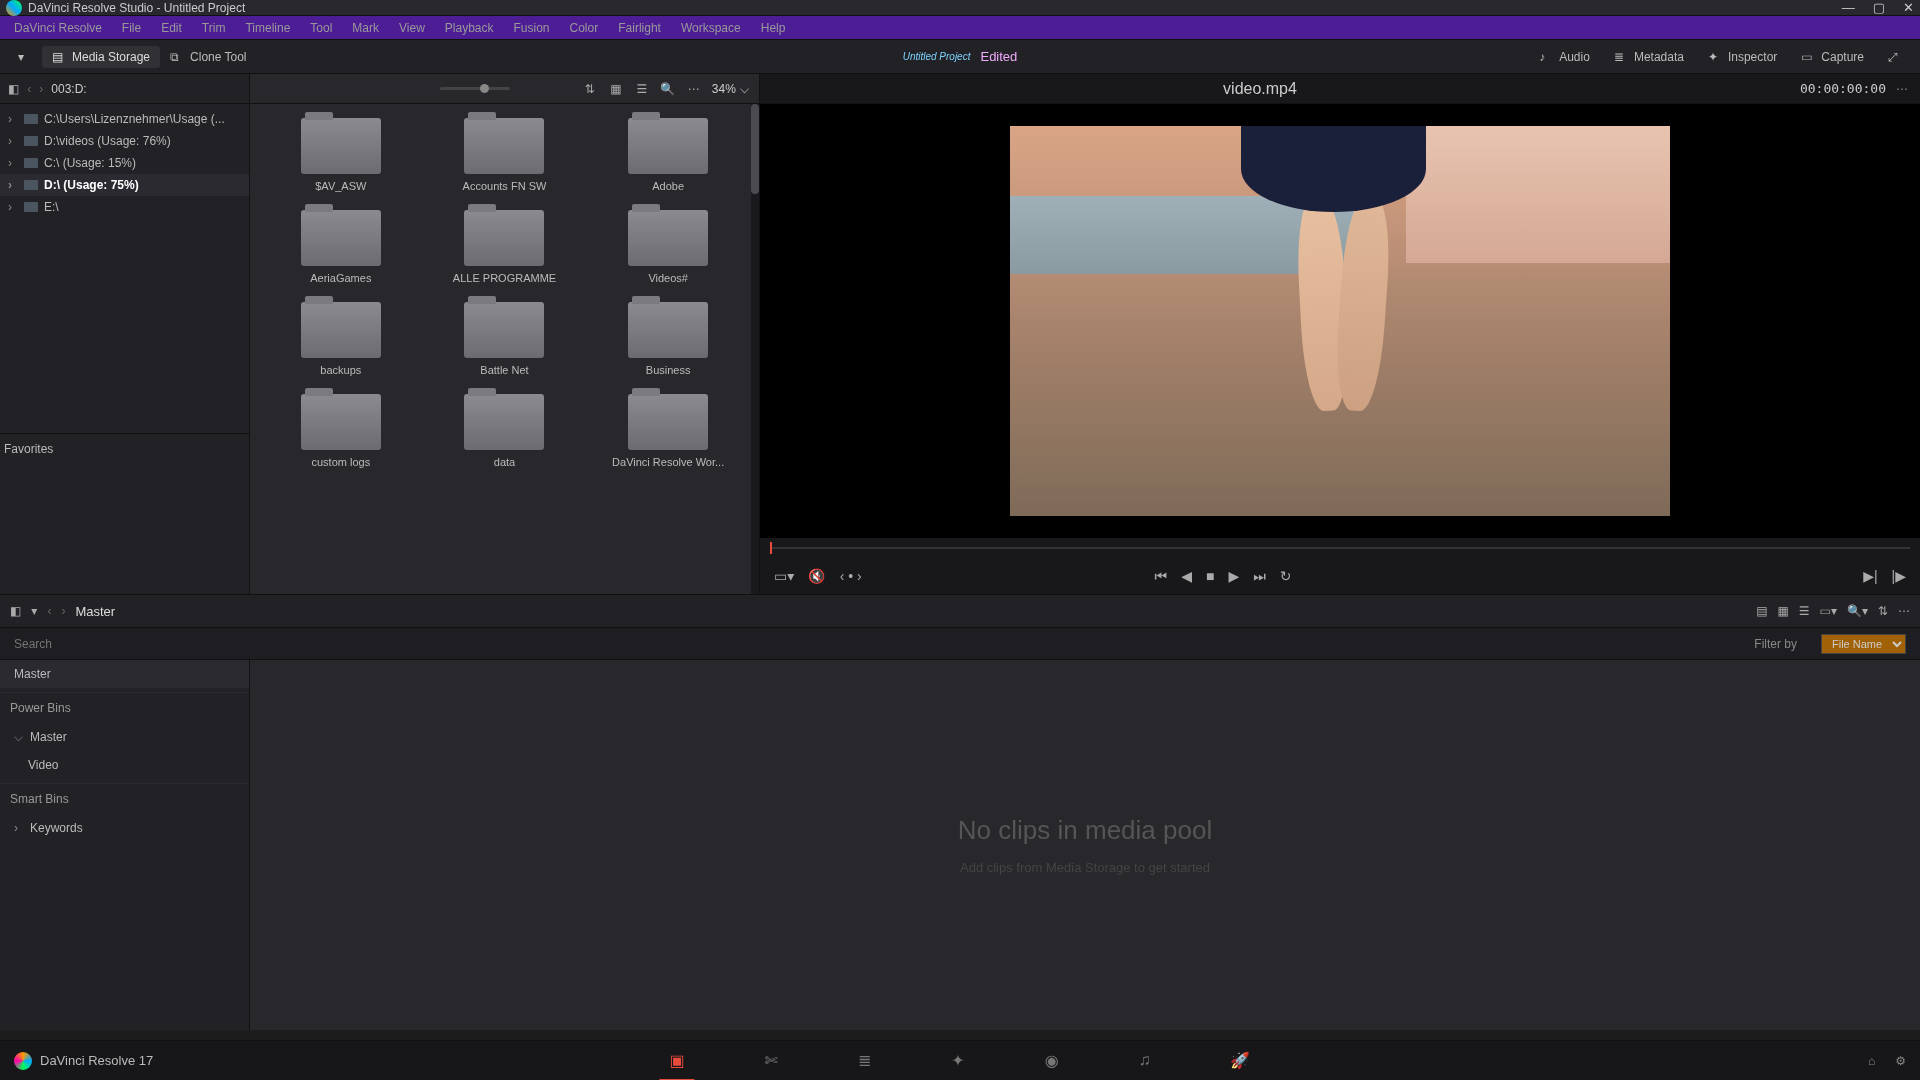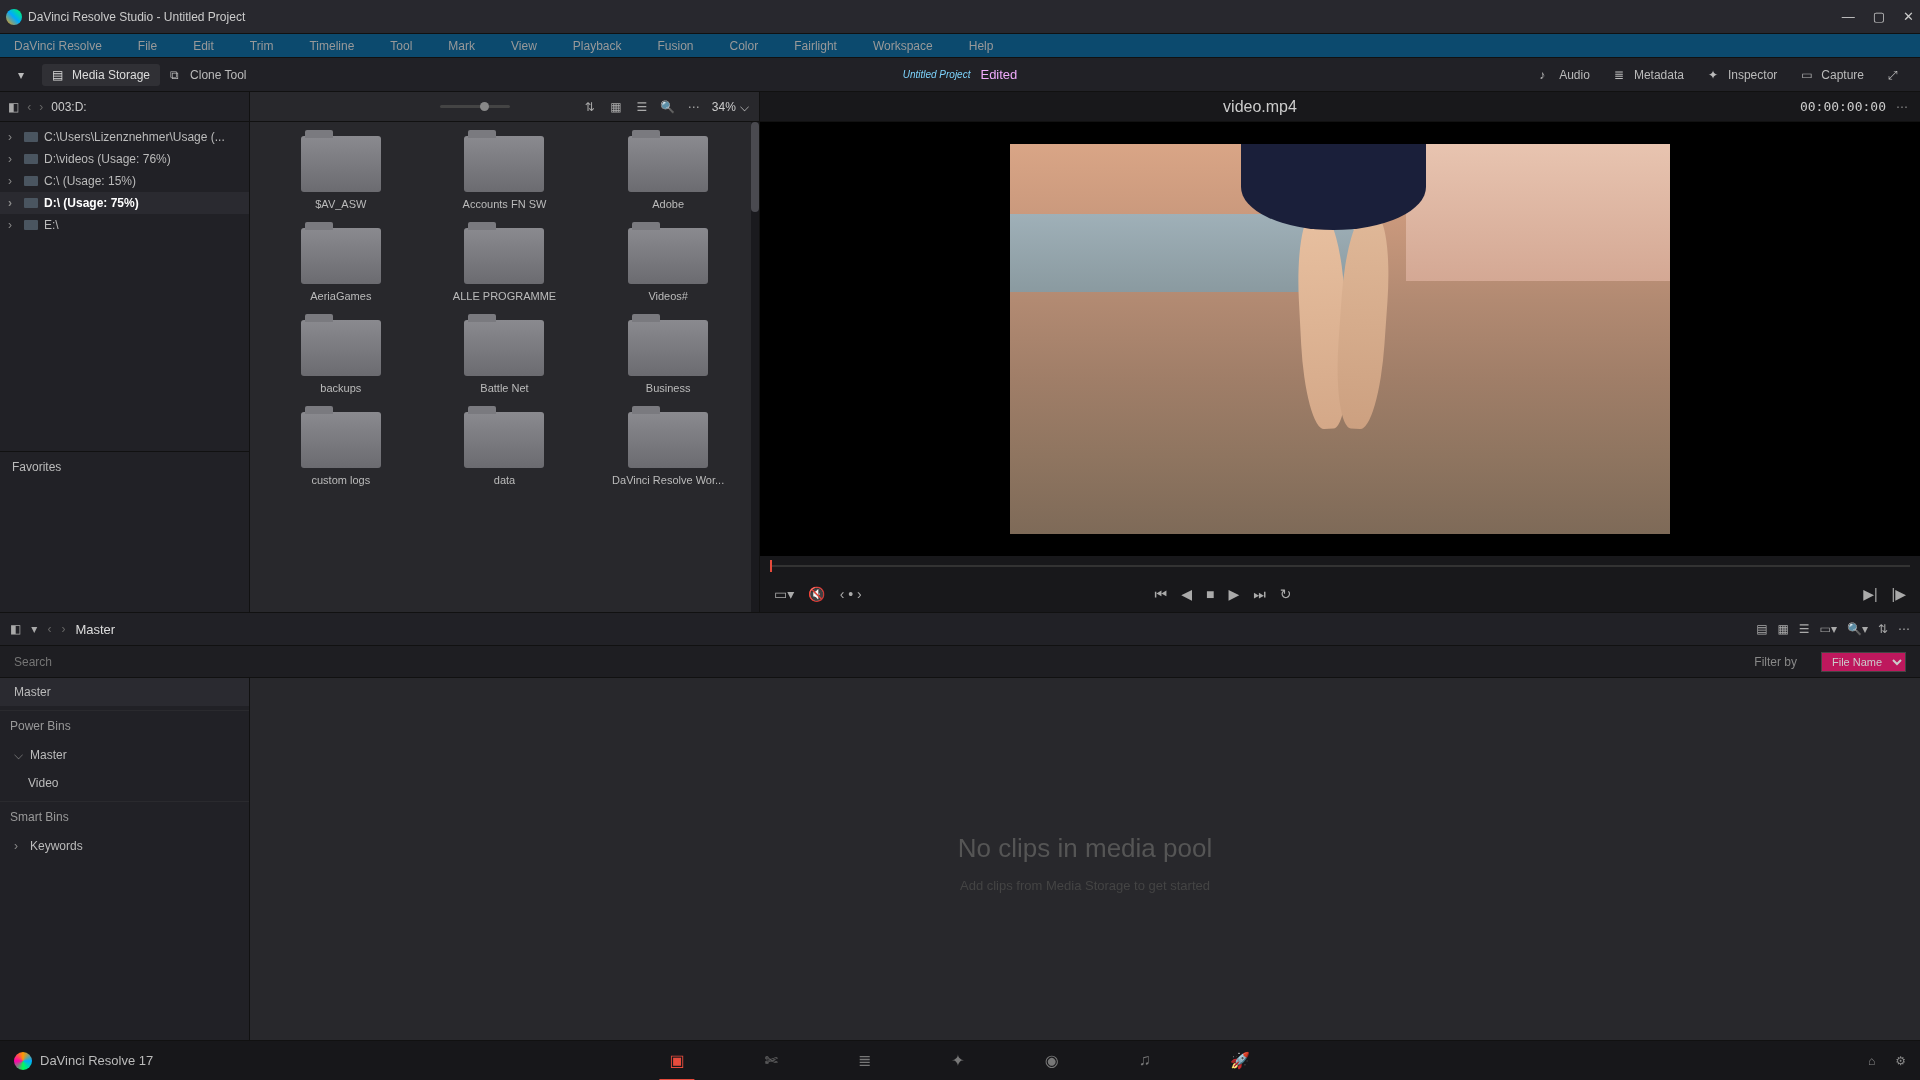--- a/index.html
+++ b/index.html
@@ -1,26 +1,26 @@
 <!DOCTYPE html>
 <html><head>
 <meta charset="utf-8">
 <style>
 * { margin: 0; padding: 0; box-sizing: border-box; font-family: -apple-system, "Segoe UI", Arial, sans-serif; }
 body { background: #1c1c1c; color: #aaa; font-size: 12px; overflow: hidden; width: 1920px; height: 1080px; }
 
 
-.titlebar { height: 34px; background: #28282e; display: flex; align-items: center; padding: 0 6px; border-bottom: 1px solid #111; }
+.titlebar { height: 16px; background: #28282e; display: flex; align-items: center; padding: 0 6px; border-bottom: 1px solid #111; }
 .titlebar .logo { width: 16px; height: 16px; background: linear-gradient(45deg,#f90,#0af,#0f5); border-radius: 50%; margin-right: 6px; }
 .titlebar .title { color: #ccc; font-size: 12px; }
 .titlebar .win-ctrls { margin-left: auto; display: flex; gap: 18px; }
 .titlebar .win-ctrls span { color: #ccc; cursor: pointer; font-size: 13px; }
 
 
-.menubar { height: 24px; background: #0c4a6e; display: flex; align-items: center; padding: 0 6px; gap: 20px; border-bottom: 1px solid #111; }
+.menubar { height: 24px; background: #4c1d95; display: flex; align-items: center; padding: 0 6px; gap: 4px; border-bottom: 1px solid #111; }
 .menubar span { padding: 3px 8px; color: #999; cursor: pointer; font-size: 12px; }
 
 
 .toolbar { height: 34px; background: #212126; display: flex; align-items: center; padding: 0 8px; border-bottom: 1px solid #111; }
 .tb-btn { display:flex; align-items:center; gap:6px; padding:4px 10px; border-radius:3px; cursor:pointer; color:#bbb; }
 .tb-btn.active { background: #303035; color:#ddd; }
 .tb-icon { width:14px; height:14px; display:inline-block; }
 .proj-title { position:absolute; left:50%; transform:translateX(-50%); display:flex; align-items:center; gap:10px; }
 .proj-title .pt { color:#7dd3fc; font-size:10px; font-weight:500;font-style:italic; }
 .proj-title .ed { color:#f0abfc; font-size:13px; }
@@ -30,21 +30,21 @@
 .upper { display:flex; height: 520px; }
 .storage-panel { width: 250px; background:#212126; border-right:1px solid #111; display:flex; flex-direction:column; }
 .sp-head { height:30px; display:flex; align-items:center; padding:0 8px; gap:8px; border-bottom:1px solid #111; }
 .sp-head .arrow { color:#666; cursor:pointer; }
 .sp-head .path { color:#ccc; font-size:12px; }
 .tree { padding:4px 0; }
 .tree-item { display:flex; align-items:center; padding:4px 8px; gap:6px; cursor:pointer; font-size:12px; color:#bbb; }
 .tree-item.selected { background:#2a2a30; color:#fff; font-weight:600; }
 .tree-item .chev { width:10px; color:#888; }
 .tree-item .drv { width:14px; height:10px; background:#4a5560; border-radius:1px; }
-.favorites-hdr { padding:8px 12px; color:#bbb; border-top:1px solid #111; margin-top:auto; position:relative; top:-130px; }
+.favorites-hdr { padding:8px 4px; color:#bbb; border-top:1px solid #111; margin-top:auto; position:relative; top:-130px; }
 
 .folder-grid { flex:1; background:#28282c; position:relative; display:flex; flex-direction:column; border-right:1px solid #111; max-width:510px; }
 .fg-head { height:30px; display:flex; align-items:center; justify-content:flex-end; padding:0 10px; gap:10px; border-bottom:1px solid #111; }
 .fg-head .slider { width:70px; height:3px; background:#444; border-radius:2px; position:relative; margin-right:auto; margin-left:180px;}
 .fg-head .slider::after { content:''; position:absolute; right:30%; top:-3px; width:9px; height:9px; background:#888; border-radius:50%; }
 .fg-head .ib { width:16px; height:16px; color:#aaa; cursor:pointer; display:flex; align-items:center; justify-content:center; }
 .fg-head .zoom { color:#ccc; font-size:12px; display:flex; align-items:center; gap:4px; }
 .folders { flex:1; overflow:auto; padding:14px; display:grid; grid-template-columns:repeat(3,1fr); gap:18px 10px; align-content:start; }
 .folder { display:flex; flex-direction:column; align-items:center; gap:6px; cursor:pointer; }
 .folder .ficon { width:80px; height:56px; background:linear-gradient(#8a8a8f,#6b6b70); border-radius:3px; position:relative; }
@@ -79,21 +79,21 @@
 
 .pool-bar { height:34px; background:#212126; border-top:1px solid #111; border-bottom:1px solid #111; display:flex; align-items:center; padding:0 10px; gap:10px; }
 .pool-bar .arrow { color:#666; cursor:pointer; }
 .pool-bar .crumb { color:#ddd; font-size:13px; }
 .pool-bar .right { margin-left:auto; display:flex; gap:10px; align-items:center; }
 .pool-bar .ib { color:#aaa; cursor:pointer; }
 
 .search-row { height:32px; background:#1e1e22; display:flex; align-items:center; padding:0 14px; border-bottom:1px solid #111; }
 .search-row input { flex:1; background:transparent; border:none; color:#ccc; font-size:12px; outline:none; }
 .search-row .filter { margin-left:auto; display:flex; align-items:center; gap:24px; color:#888; }
-.search-row select { background:#be185d; border:1px solid #444; color:#ccc; padding:2px 6px; font-size:11px; }
+.search-row select { background:#a16207; border:1px solid #444; color:#ccc; padding:2px 6px; font-size:11px; }
 
 .pool-body { display:flex; height: 370px; }
 .pool-tree { width:250px; background:#212126; border-right:1px solid #111; }
 .pt-item { padding:7px 14px; font-size:12px; color:#bbb; cursor:pointer; display:flex; align-items:center; gap:6px; }
 .pt-item.sel { background:#2a2a30; }
 .pt-item .chev { width:10px; color:#888; }
 .pt-sect { padding:8px 10px; color:#999; font-size:12px; border-top:1px solid #2a2a2e; margin-top:4px; }
 .pt-sub { padding-left:28px; }
 
 .pool-main { flex:1; background:#28282c; display:flex; flex-direction:column; align-items:center; justify-content:center; }

